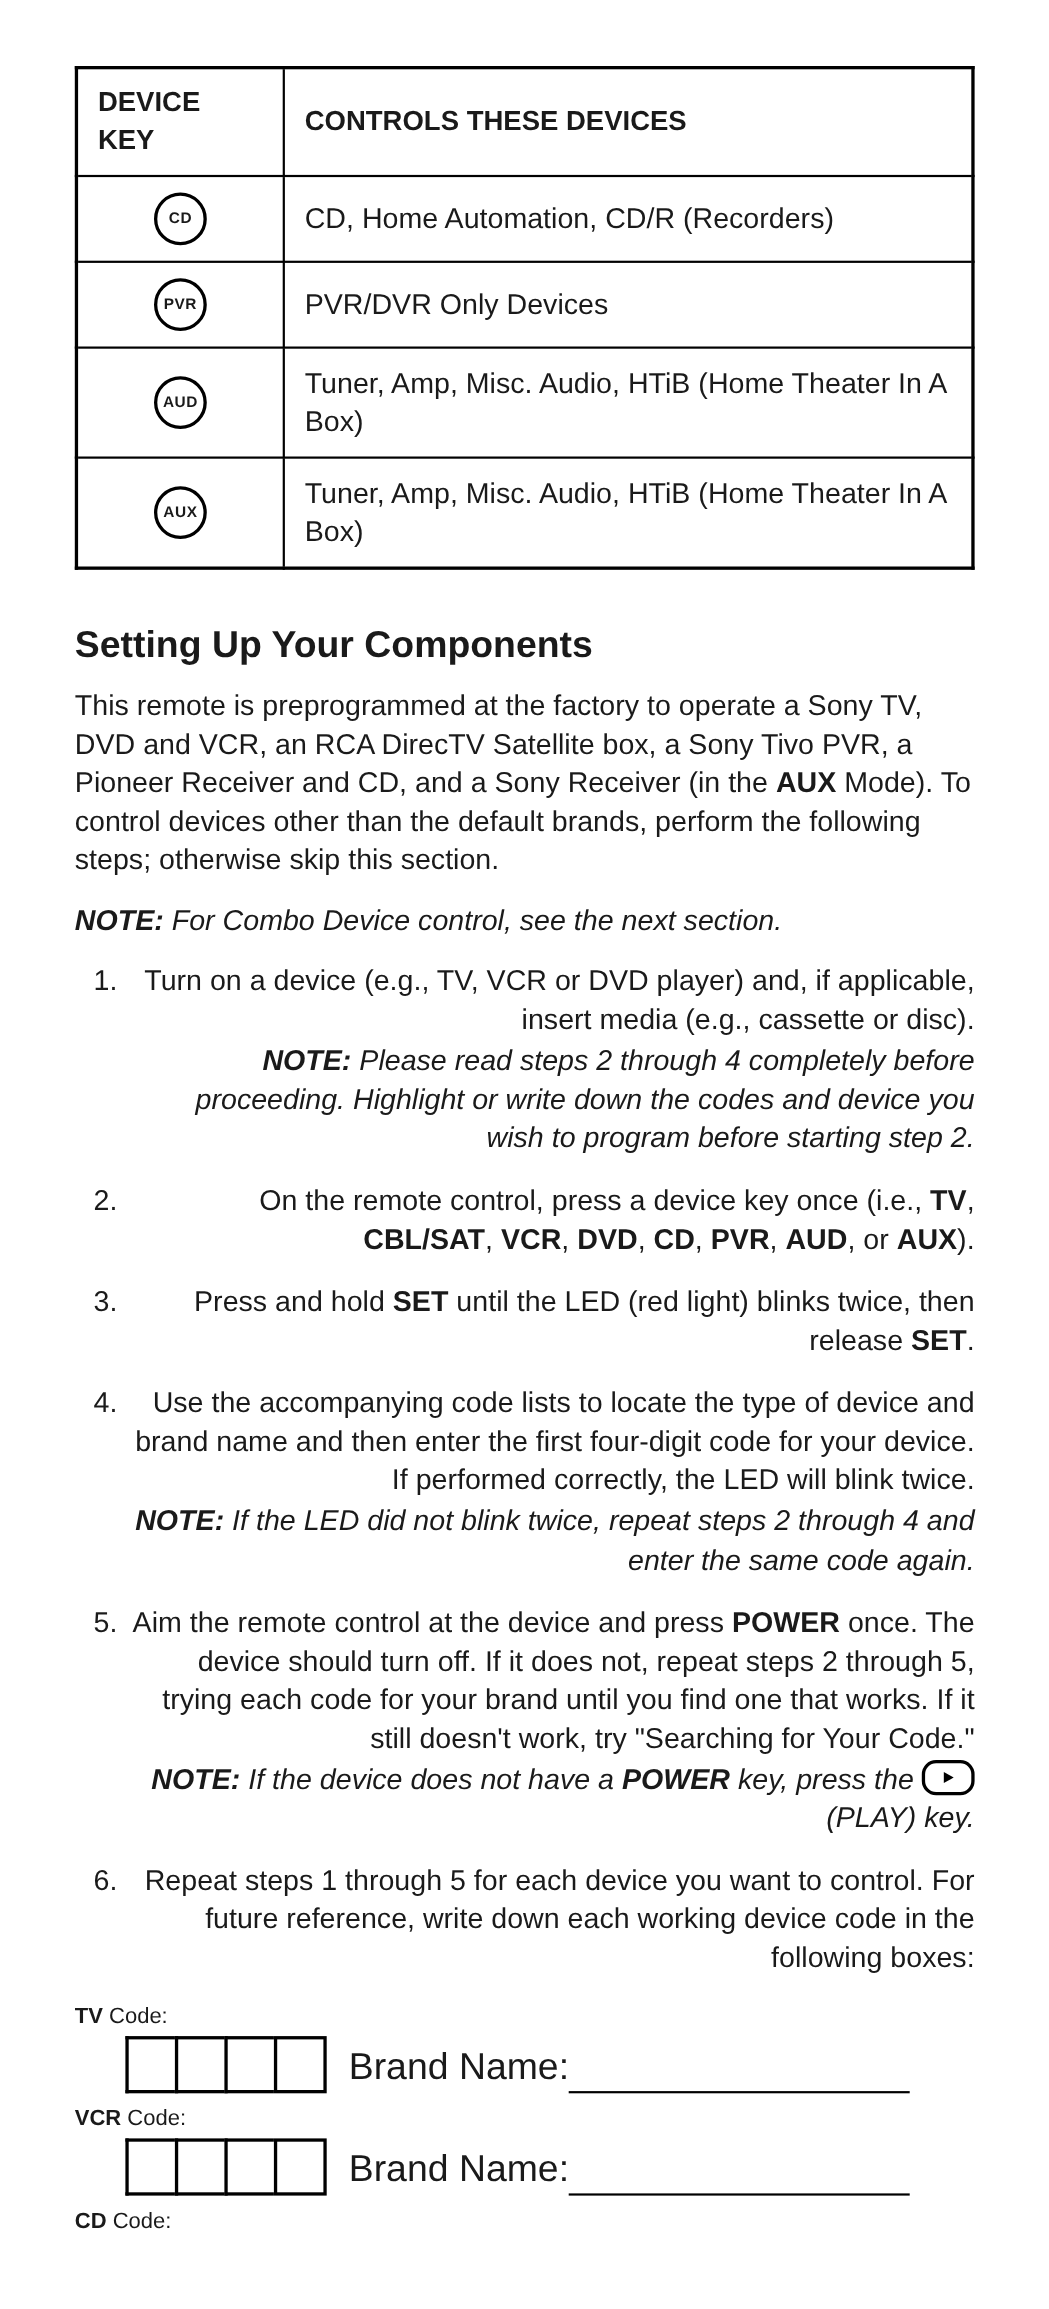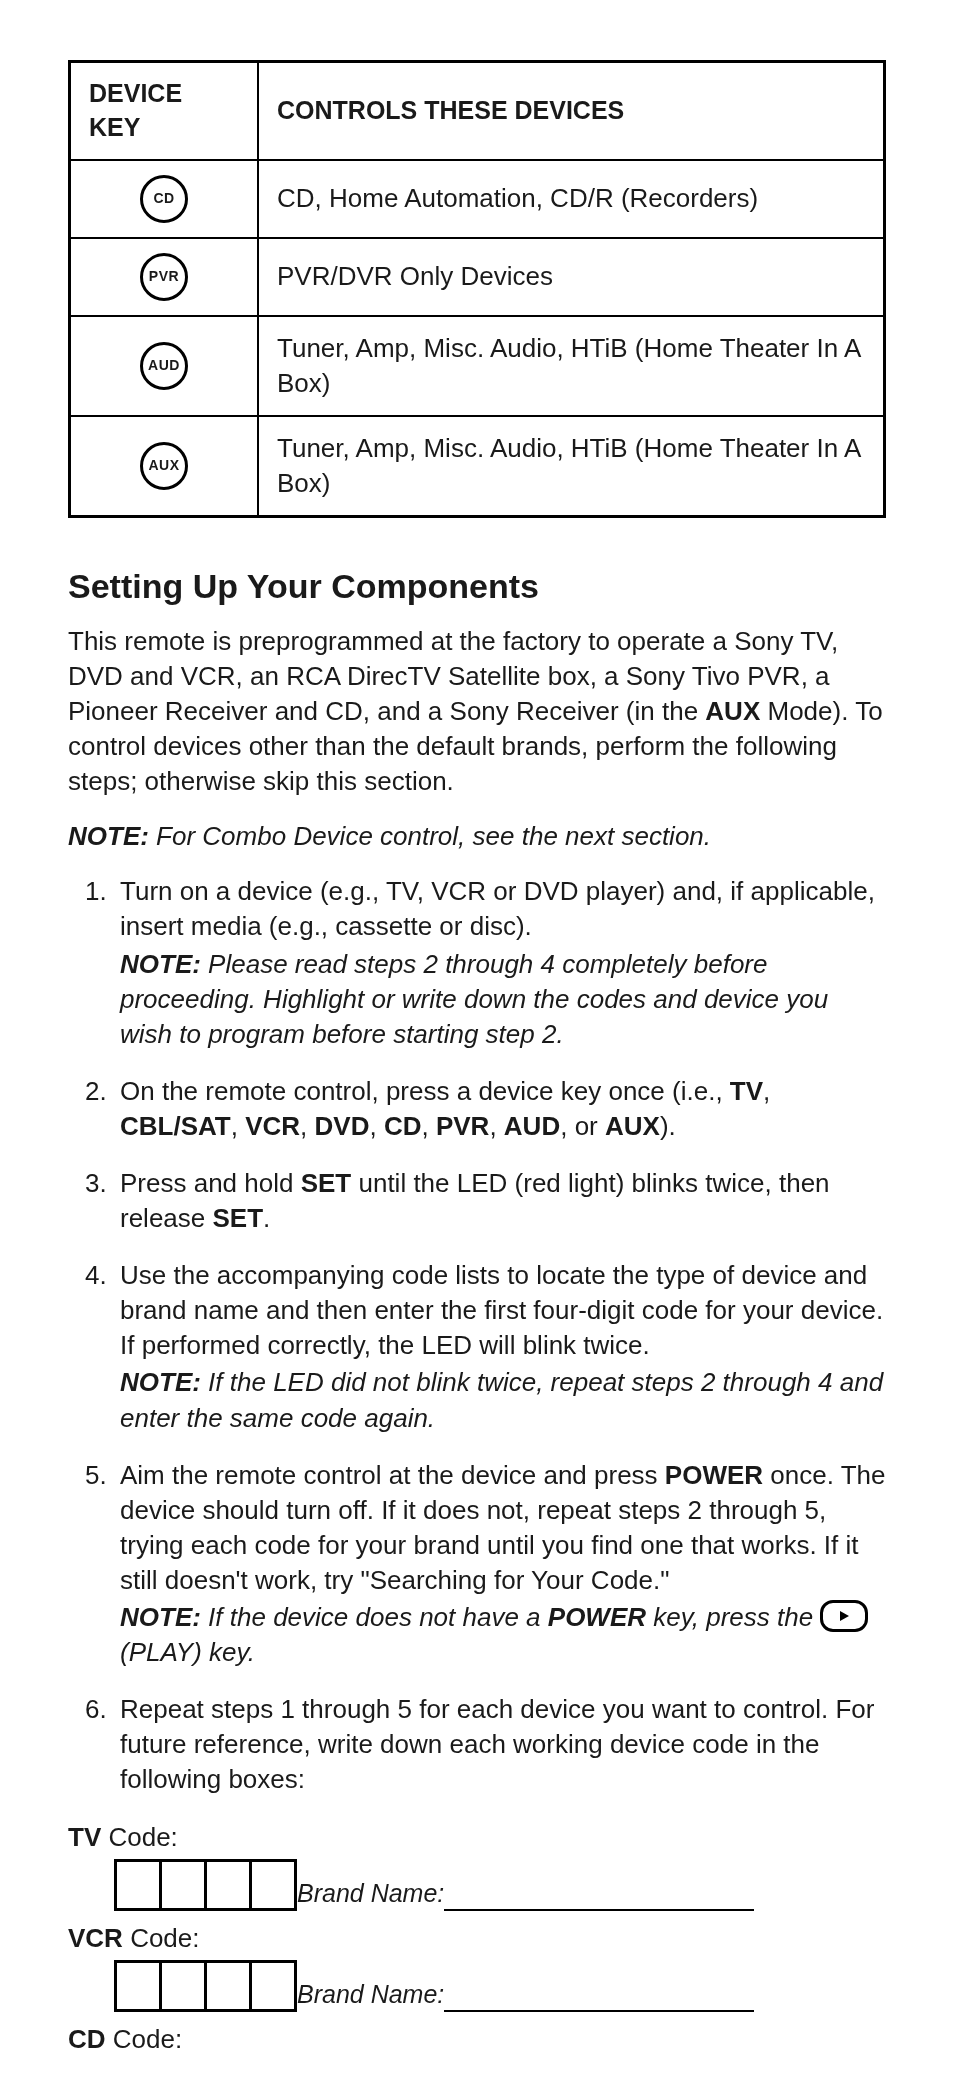--- a/index.html
+++ b/index.html
@@ -14,36 +14,36 @@
   table.device th{text-align:left;font-weight:800;font-size:25px;}
   table.device td.key{width:150px;text-align:center;}
   .btn{display:inline-flex;align-items:center;justify-content:center;
     width:42px;height:42px;border:3px solid #000;border-radius:50%;
     font-size:14px;font-weight:600;letter-spacing:.5px;}
   h2{font-weight:800;font-size:34px;margin:0 0 14px 0;}
   p{margin:4px 0 20px 0;}
   .note-label{font-weight:800;font-style:italic;}
   em.note{}
   ol.steps{padding-left:46px;margin:0;}
-  ol.steps>li{padding-left:6px;margin-bottom:22px;}
+  ol.steps>li{padding-left:6px;margin-bottom:22px;text-align:right;}
   ol.steps .sub{margin-top:2px;}
   b{font-weight:800;}
   .play{display:inline-flex;align-items:center;justify-content:center;
     width:42px;height:26px;border:3px solid #000;border-radius:13px;
     vertical-align:middle;position:relative;top:-3px;}
   .play svg{display:block;}
   .codes{margin-top:6px;}
   .code-row{margin-bottom:10px;}
-  .code-label{font-size:26px;margin-bottom:4px;}
+  .code-label{font-size:20px;margin-bottom:4px;}
   .code-line{display:flex;align-items:flex-end;}
   .code-line .indent{width:46px;}
   .boxes{display:flex;}
   .box{width:42px;height:46px;border:3px solid #000;border-right:none;}
   .box:last-child{border-right:3px solid #000;}
-  .brand-name{font-size:25px;font-style:italic;}
+  .brand-name{margin-left:20px;font-size:34px;}
   .brand-line{display:inline-block;border-bottom:2px solid #000;
     width:310px;vertical-align:bottom;}
 </style>
 </head>
 <body>
 
 <div class="page">
 
   <table class="device">
     <thead>

